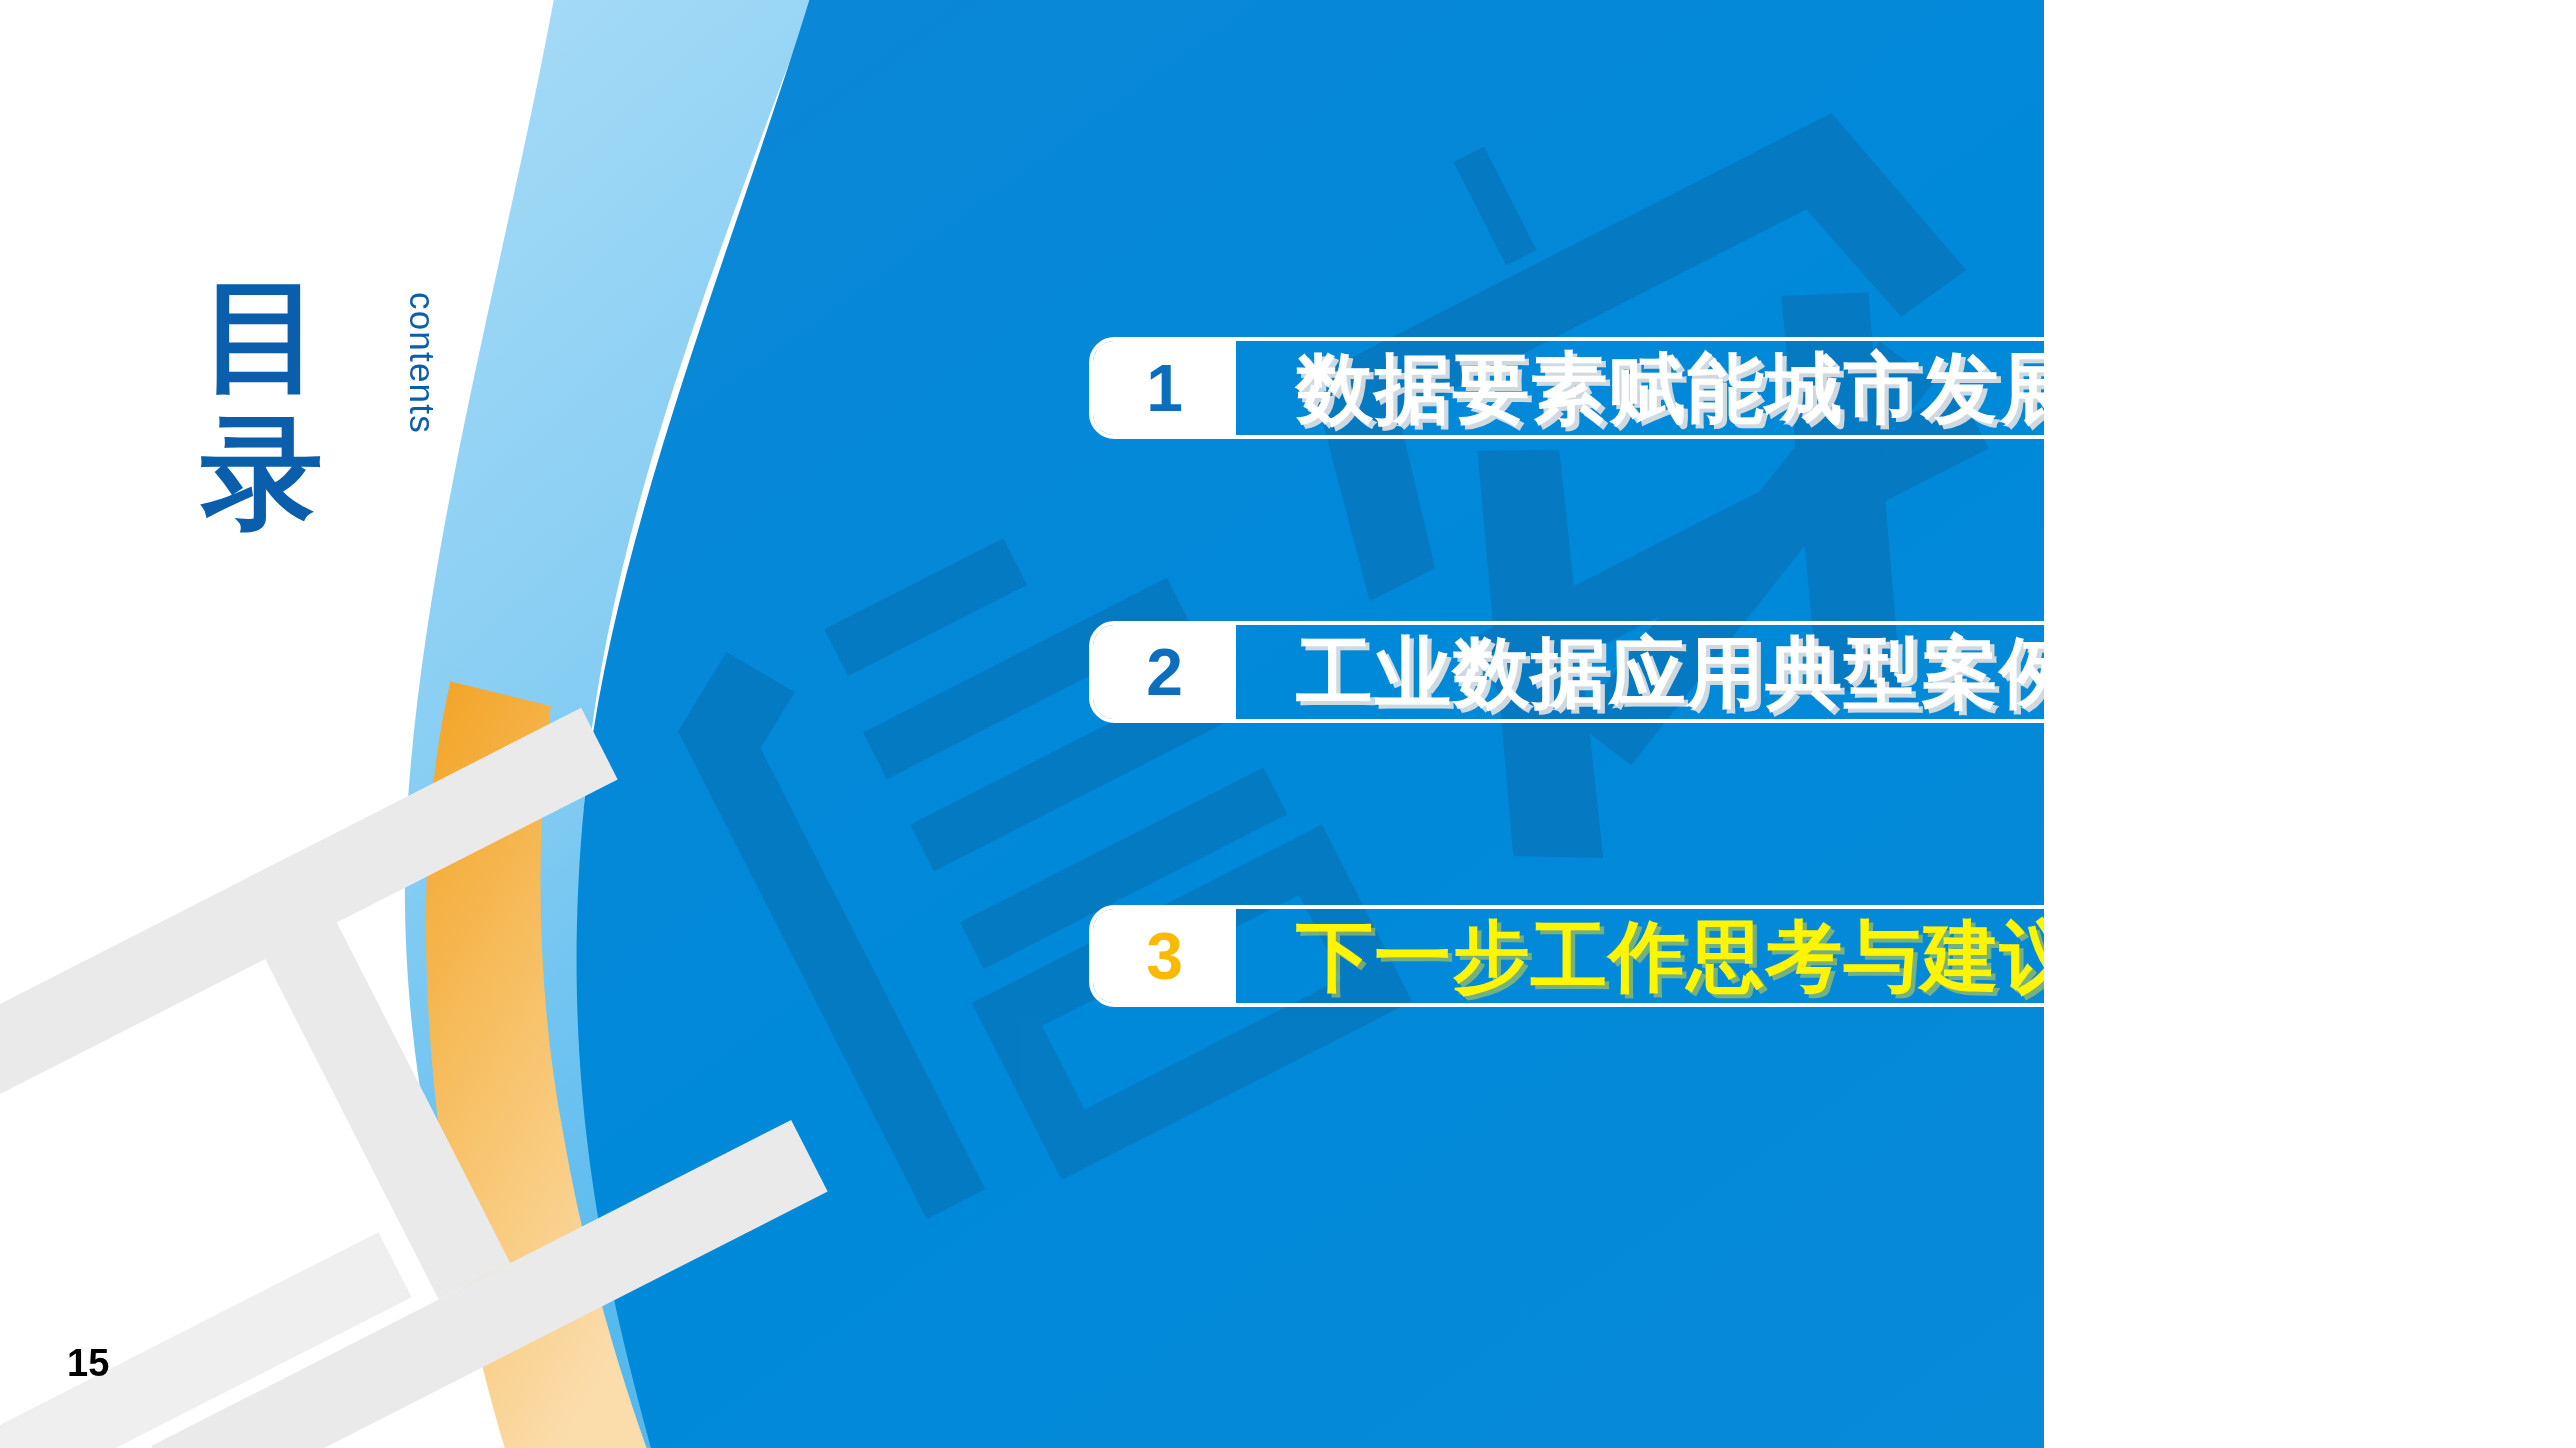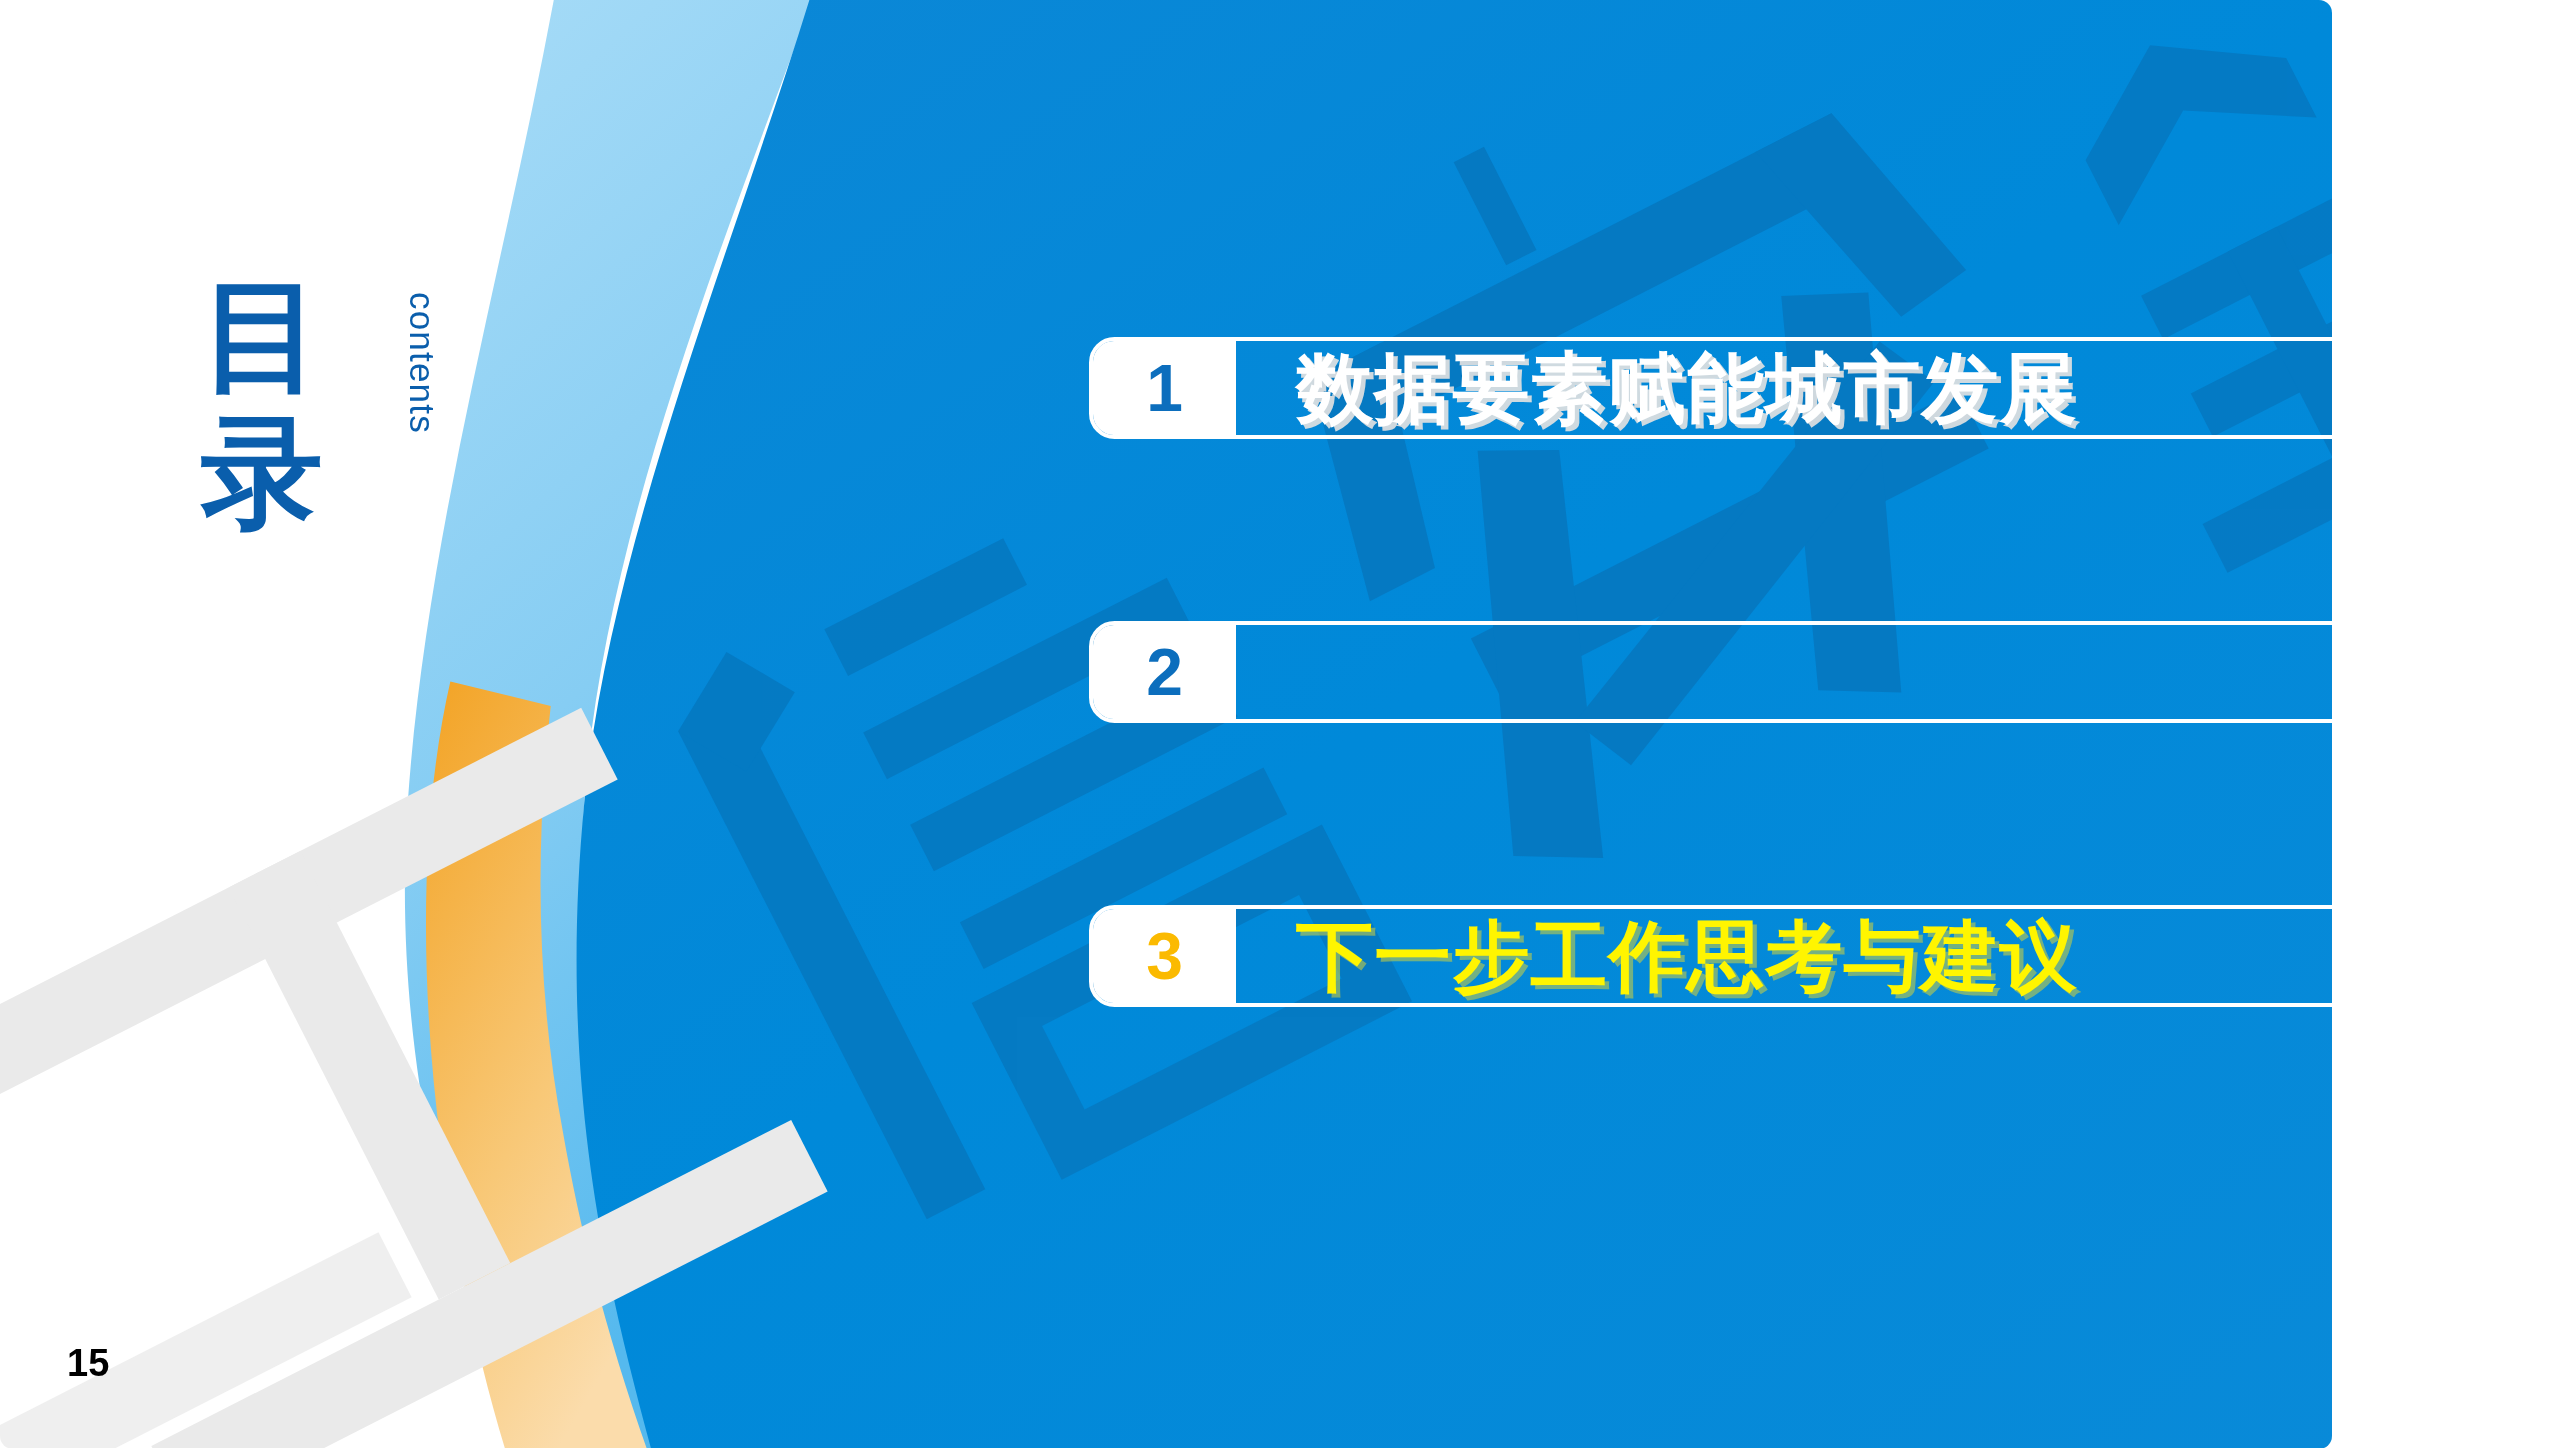--- a/index.html
+++ b/index.html
@@ -6,25 +6,24 @@
     margin: 0;
     padding: 0;
     background: #ffffff;
   }
   body {
     font-family: "Liberation Sans", "DejaVu Sans", sans-serif;
   }
 
   #slide {
     position: relative;
-    width: 2332px;
+    width: 2044px;
     height: 1449px;
     overflow: hidden;
     background: #ffffff;
-    border-radius: 13px;
   }
 
   
   #bg-art {
     position: absolute;
     left: 0; top: 0;
     width: 2576px; height: 1449px;
   }
 
   
@@ -219,20 +218,21 @@
     <div id="toc-title-en">contents</div>
   </div>
 
   <div class="toc-item item-1">
     <div class="toc-badge" style="color:#0C6EBD;">1</div>
     <div class="toc-label white-text">数据要素赋能城市发展</div>
   </div>
 
   <div class="toc-item item-2">
     <div class="toc-badge" style="color:#0C6EBD;">2</div>
+    <div class="toc-label white-text">工业数据应用典型案例</div>
   </div>
 
   <div class="toc-item item-3">
     <div class="toc-badge" style="color:#FBBA00;">3</div>
     <div class="toc-label yellow-text">下一步工作思考与建议</div>
   </div>
 
   <div id="page-number">15</div>
 
 </div>

